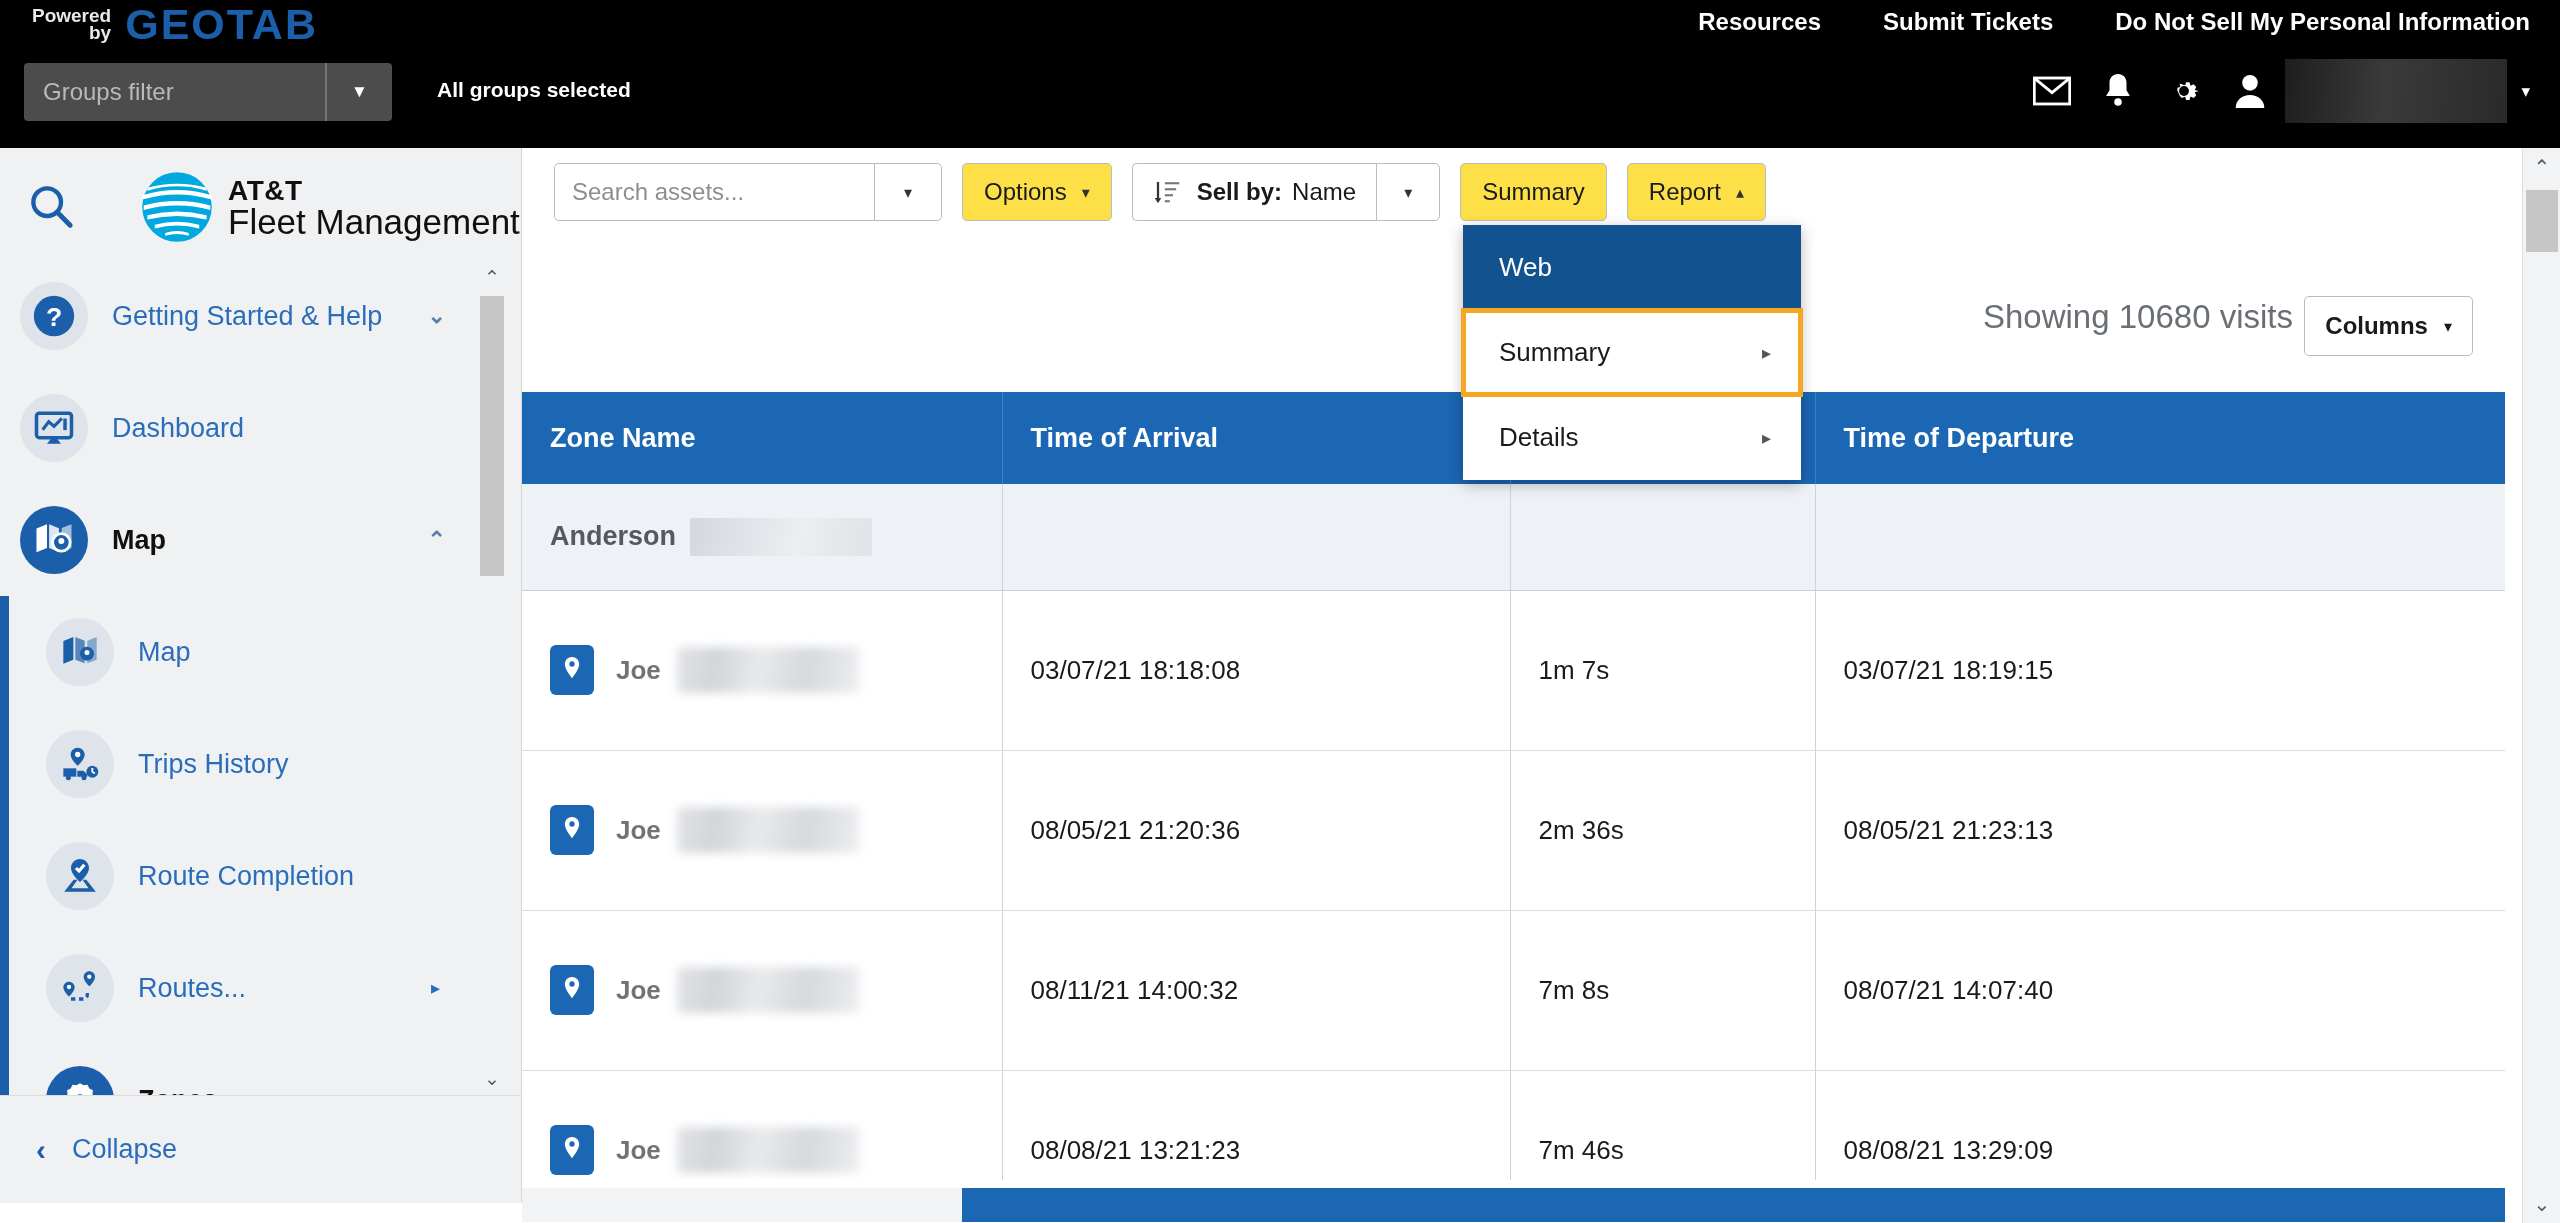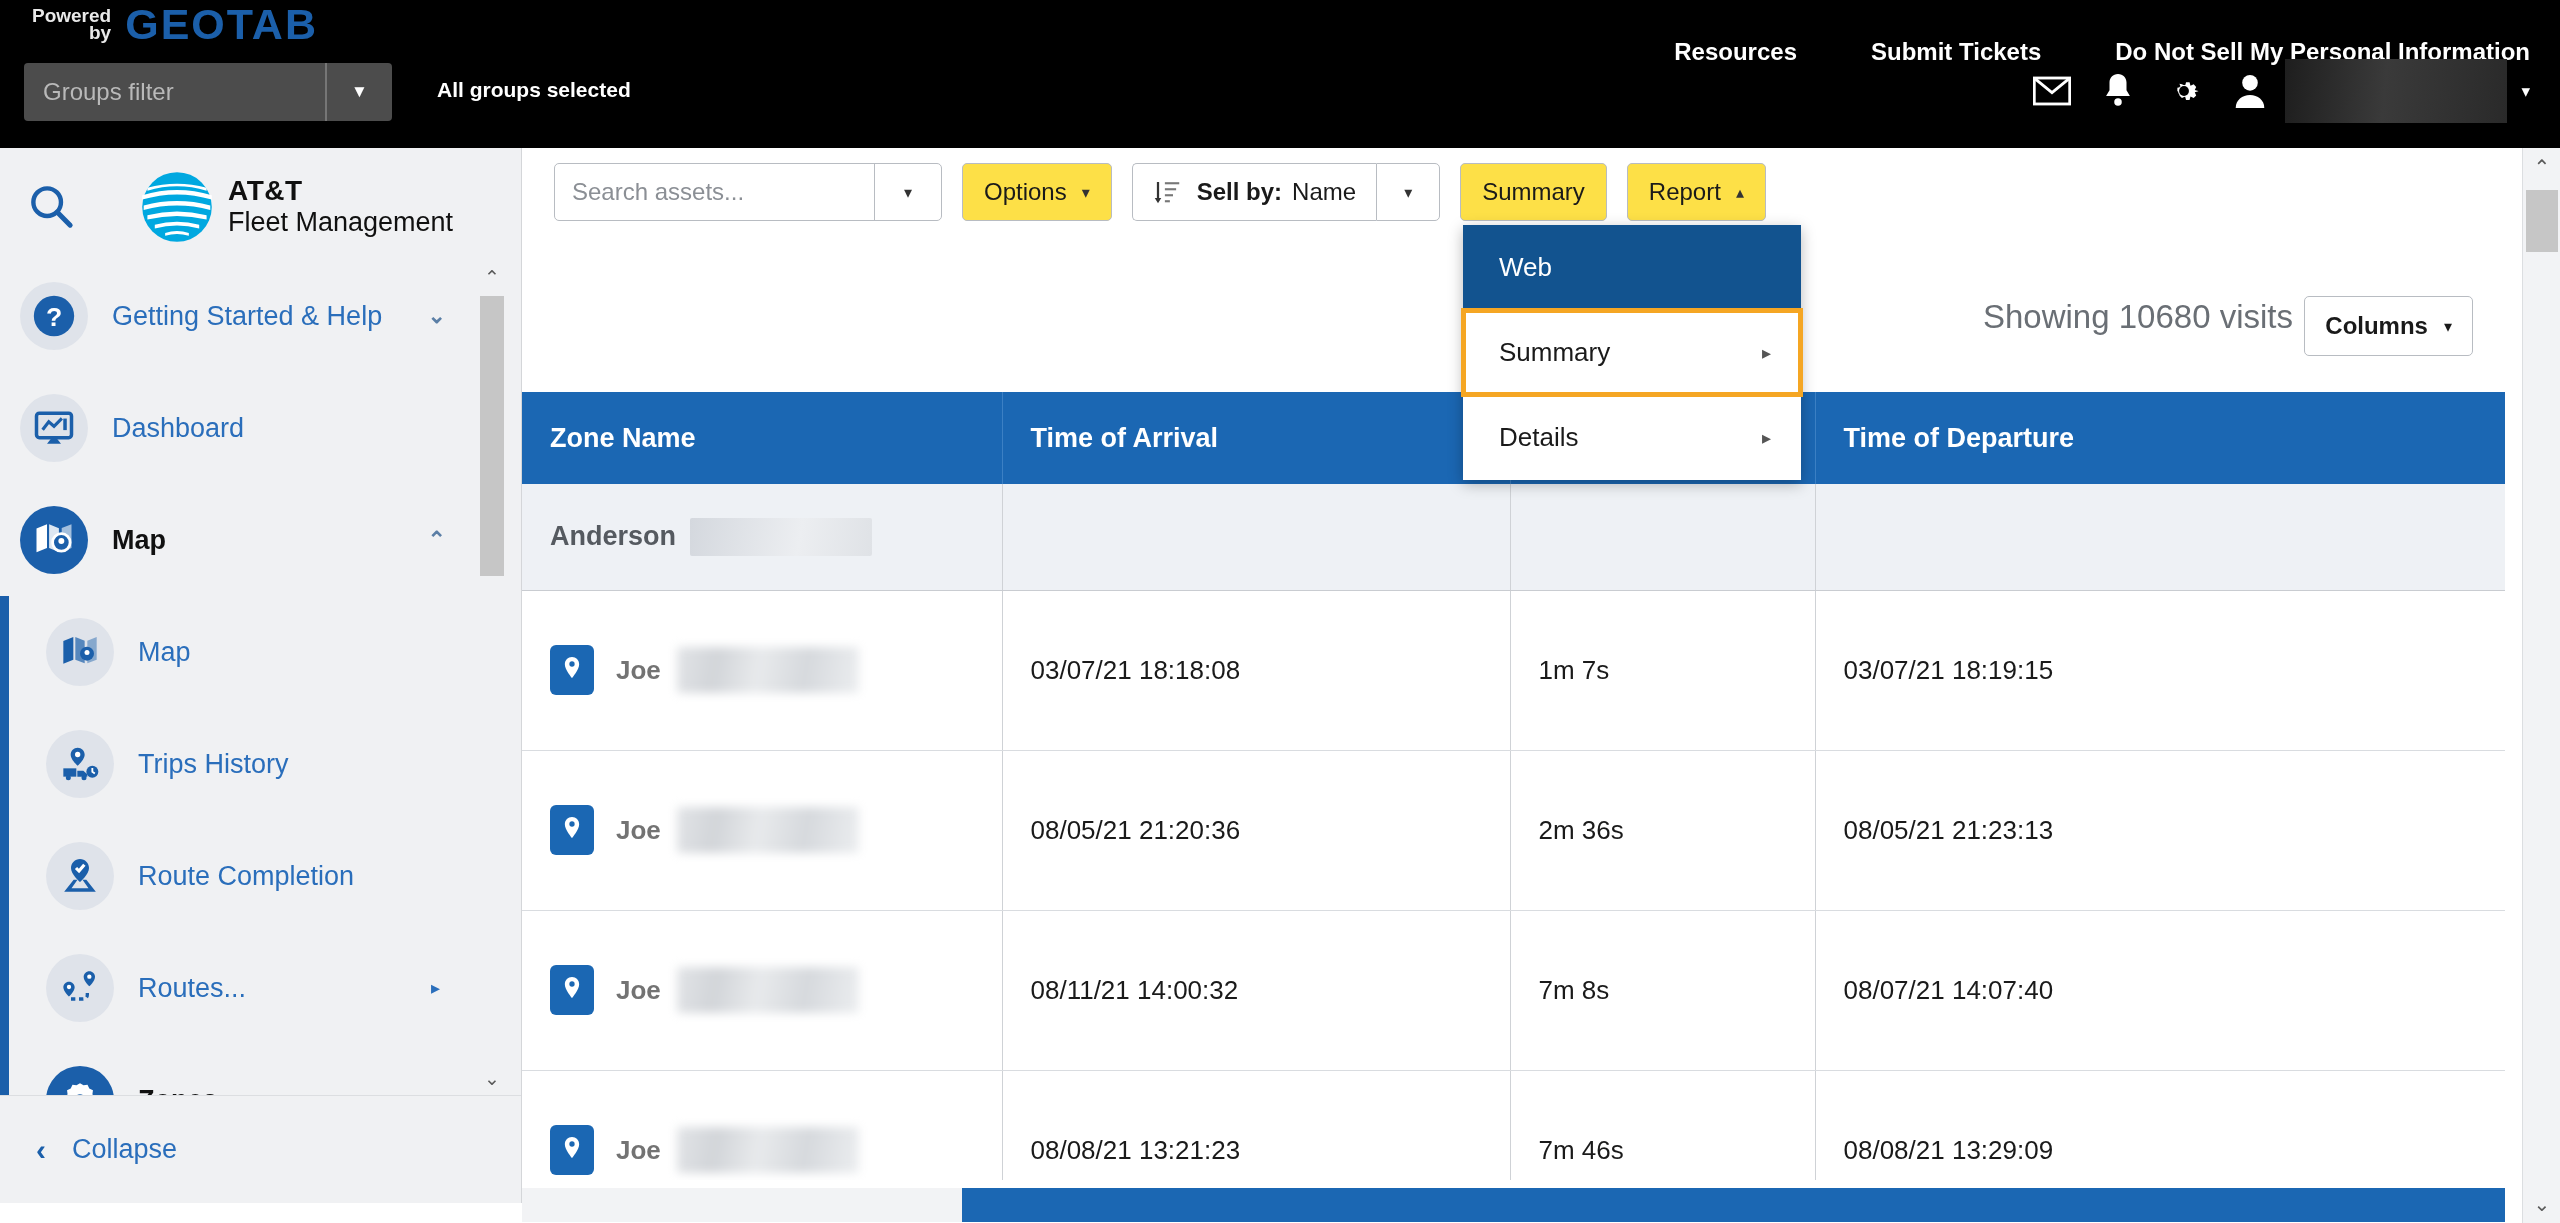--- a/index.html
+++ b/index.html
@@ -14,38 +14,38 @@
   .powered-txt { color:#e9e9e9; font-size:19px; line-height:17px; font-weight:700; text-align:right; padding-bottom:3px; }
   .geotab { color:#1b5faa; font-size:43px; font-weight:700; letter-spacing:2px; margin-left:14px; line-height:40px; }
 
   .groups-filter { position:absolute; left:24px; top:63px; width:368px; height:58px;
       background:#4c4c4c; border-radius:4px; display:flex; align-items:center; }
   .groups-filter .gf-input { flex:1; color:#b9b9b9; font-size:24px; padding-left:19px; }
   .gf-divider { width:2px; height:58px; background:#767676; }
   .gf-arrow { width:65px; display:flex; align-items:center; justify-content:center; color:#ffffff; font-size:17px; }
   .all-groups { position:absolute; left:437px; top:78px; color:#ffffff; font-size:21px; font-weight:700; }
 
-  .toplinks { position:absolute; right:30px; top:8px; display:flex; align-items:center; gap:12px;margin-top:30px; }
+  .toplinks { position:absolute; right:30px; top:8px; display:flex; align-items:center; gap:0; }
   .toplink { color:#ffffff; font-size:24px; font-weight:700; margin-left:62px; cursor:pointer; }
 
   .topicons { position:absolute; right:30px; top:58px; display:flex; align-items:center; }
   .ticon { width:66px; height:66px; display:flex; align-items:center; justify-content:center; color:#fff; }
   .ticon svg { display:block; }
   .user-redact { width:222px; height:64px; background:linear-gradient(95deg,#1e1e1e,#3a3a3a 45%,#2a2a2a); margin-left:2px; }
   .user-caret { color:#ffffff; font-size:17px; margin-left:14px; }
 
   
   .sidebar { position:absolute; left:0; top:148px; width:522px; height:1055px; background:#f0f1f3; border-right:1px solid #d4d6d9; }
   .side-top { position:relative; height:112px; display:flex; align-items:center; }
   .search-ic { position:absolute; left:20px; top:27px; width:62px; height:62px; display:flex; align-items:center; justify-content:center; color:#1b5faa; }
   .brand { position:absolute; left:140px; top:22px; display:flex; align-items:center; }
   .att-globe { width:74px; height:74px; flex:0 0 74px; }
   .brand-txt { margin-left:14px; color:#101010; }
   .brand-txt .l1 { font-size:28px; font-weight:700; letter-spacing:.5px; line-height:30px; }
-  .brand-txt .l2 { font-size:27px; font-weight:400; line-height:32px; }
+  .brand-txt .l2 { font-size:35px; font-weight:400; line-height:32px; }
 
   .nav { position:absolute; left:0; top:112px; width:500px; height:835px; overflow:hidden; }
   .nav-item { position:relative; display:flex; align-items:center; height:112px; padding-left:20px; cursor:pointer; }
   .nav-item .bubble { width:68px; height:68px; border-radius:50%; background:#dfe3ea; display:flex; align-items:center; justify-content:center; flex:0 0 68px; }
   .nav-item.active-round .bubble { background:#1b5faa; }
   .nav-item .lbl { margin-left:24px; font-size:27px; color:#2a6ebb; }
   .nav-item.bold .lbl { color:#111111; font-weight:700; }
   .nav-item .chev { position:absolute; right:54px; color:#5b7fa6; font-size:22px; font-weight:700; }
   .nav-item .arrowr { position:absolute; right:60px; color:#2a6ebb; font-size:18px; }
   .nav-sub { padding-left:46px; }

